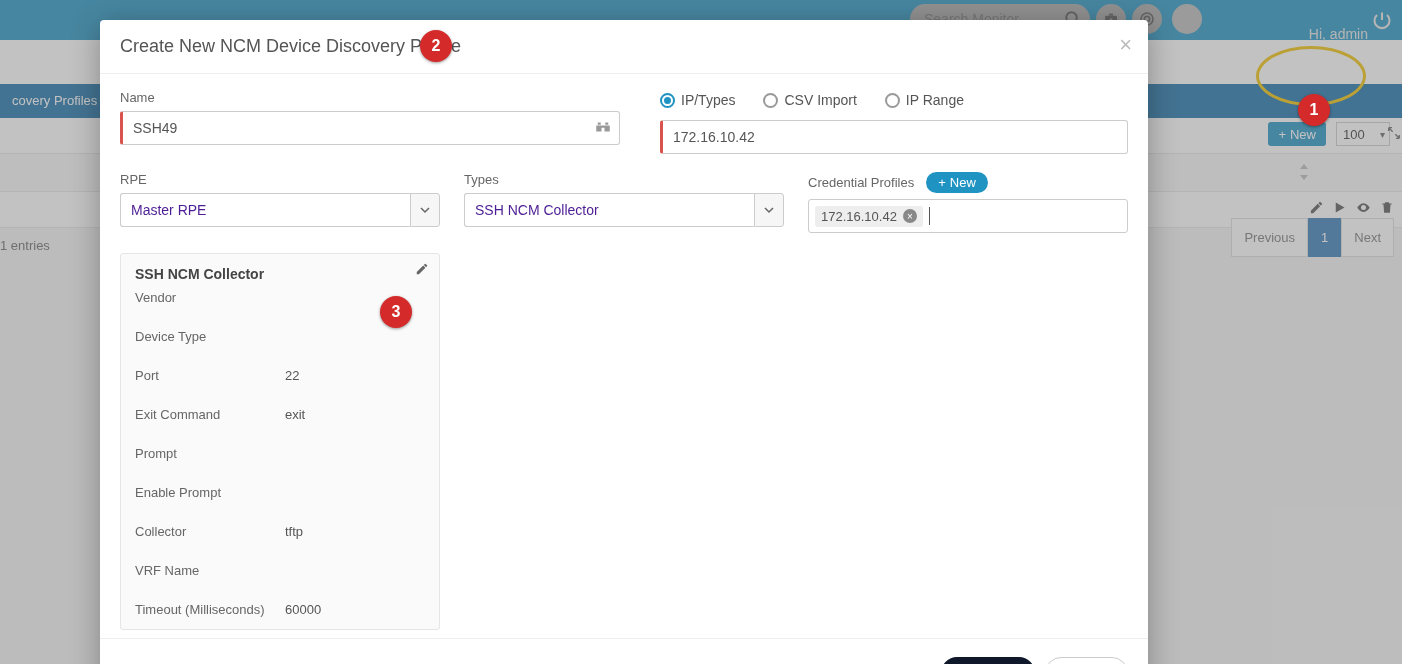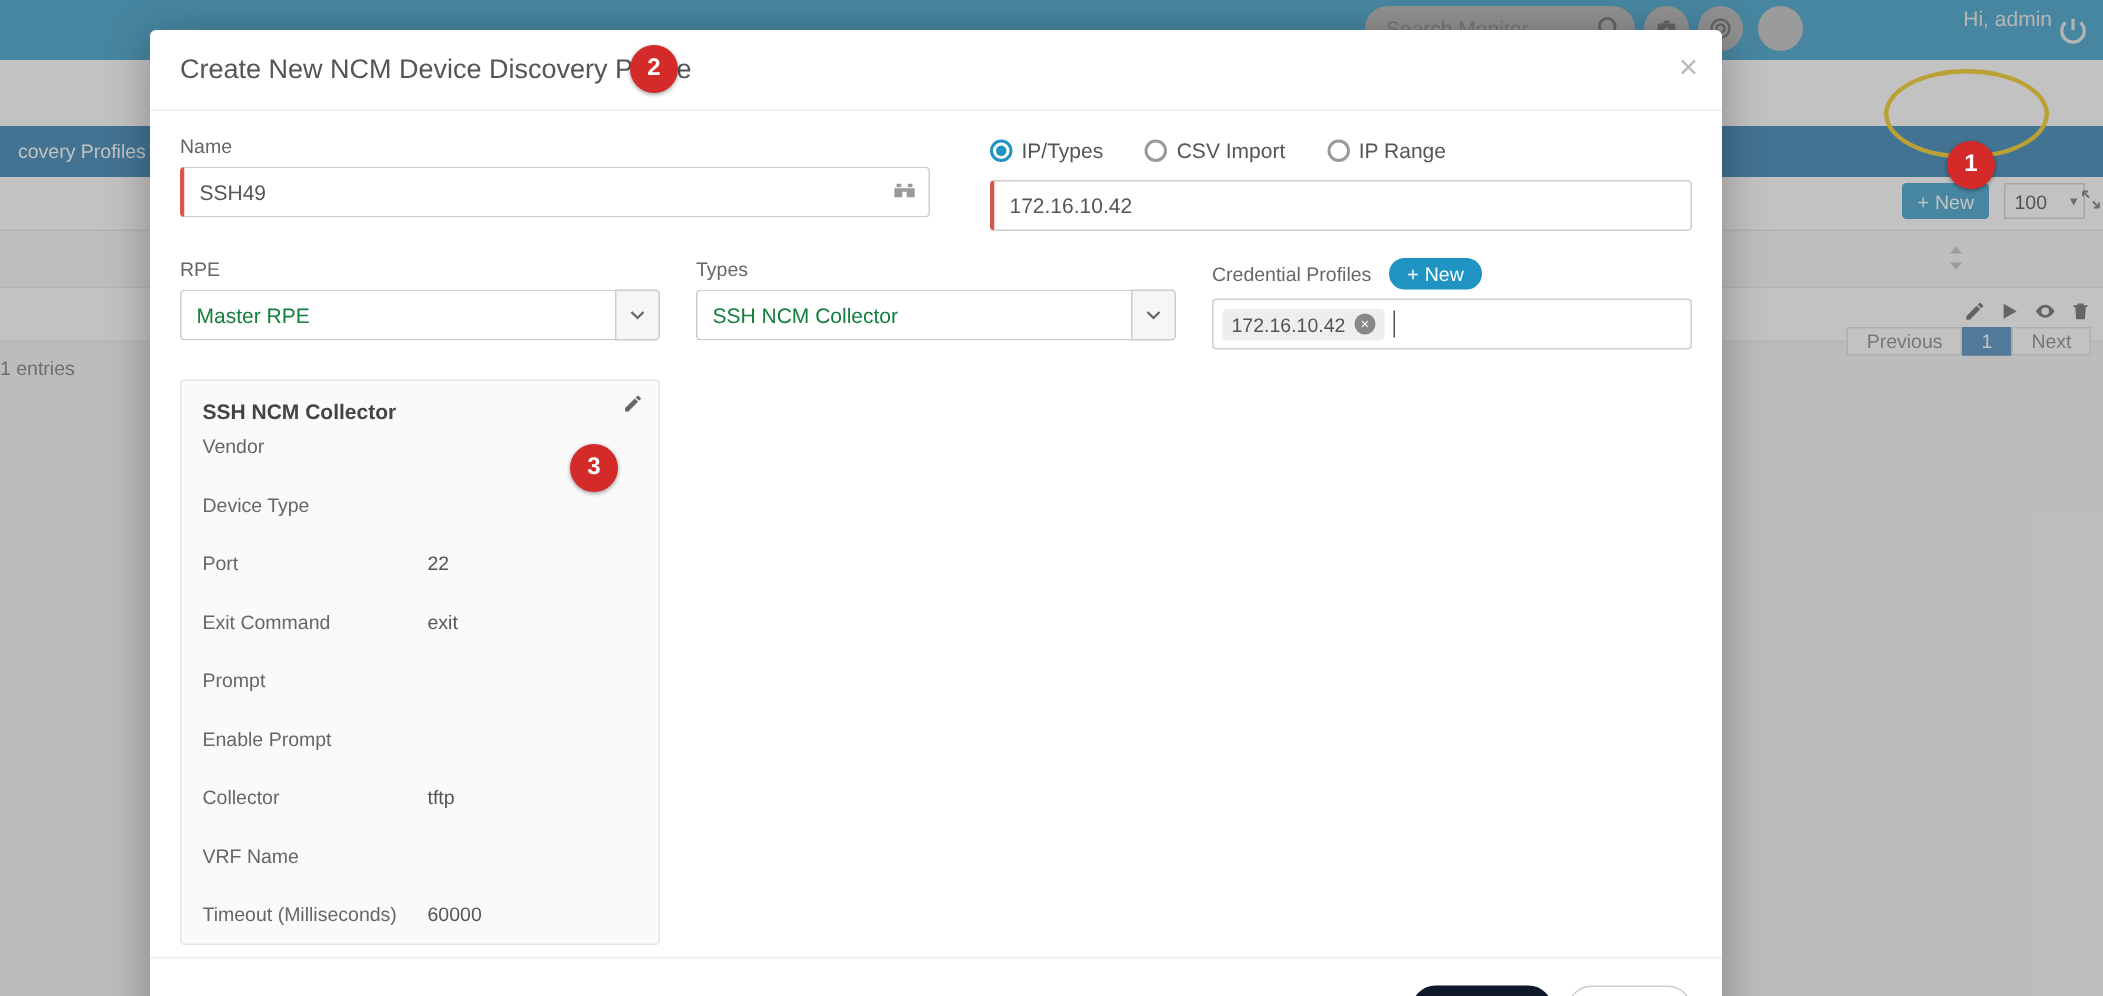--- a/index.html
+++ b/index.html
@@ -3,40 +3,40 @@
 <meta charset="utf-8">
 <style>
   html,body{margin:0;padding:0;font-family:"Helvetica Neue",Arial,sans-serif;font-size:14px;color:#333;background:#f5f5f5;width:1402px;height:664px;overflow:hidden;}
   *{box-sizing:border-box;}
   
   .page{position:relative;width:1402px;height:664px;}
   .topbar{height:40px;background:#1f93c2;position:relative;}
   .topbar .search-wrap{position:absolute;right:200px;top:4px;display:flex;align-items:center;gap:6px;}
   .topbar .search{width:180px;height:30px;border:none;border-radius:15px;background:#a7a7a7;color:#7f1d1d;padding:0 34px 0 14px;font-size:14px;}
   .topbar .circ{width:30px;height:30px;border-radius:50%;background:#a7a7a7;display:flex;align-items:center;justify-content:center;color:#444;}
-  .topbar .hi{position:absolute;right:34px;top:4px;color:#e6e6e6;font-size:14px;margin-left:32px;}
+  .topbar .hi{position:absolute;right:34px;top:26px;color:#e6e6e6;font-size:14px;margin-left:32px;}
   .topbar .power{position:absolute;right:6px;top:6px;width:28px;height:28px;display:flex;align-items:center;justify-content:center;}
   .topbar .avatar{width:30px;height:30px;border-radius:50%;background:#b8b8b8;margin-left:4px;}
   .topbar .search-icon{position:absolute;right:8px;top:50%;transform:translateY(-50%);}
   .subbar{height:44px;background:#fff;}
   .bluebar{height:34px;background:#186fa8;color:#fff;display:flex;align-items:center;padding-left:0;position:relative;}
   .bluebar .tab{padding:16px 12px;font-size:13px;line-height:34px;}
   .toolbar-row{height:36px;background:#fff;position:relative;border-bottom:1px solid #e5e5e5;}
   .toolbar-row .newbtn{position:absolute;right:76px;top:4px;height:24px;border-radius:3px;background:#1f93c2;color:#fff;font-size:13px;padding:0 10px;display:flex;align-items:center;gap:4px;border:none;}
   .toolbar-row .sel{position:absolute;right:12px;top:4px;height:24px;width:54px;border:1px solid #ccc;font-size:13px;padding:0 16px 0 6px;background:#fff;display:flex;align-items:center;}
   .toolbar-row .sel::after{content:"▾";position:absolute;right:4px;font-size:10px;color:#666;}
   .toolbar-row .refresh{position:absolute;right:48px;top:7px;color:#666;}
   .toolbar-row .expand{position:absolute;right:0px;top:7px;color:#666;}
   .gridhead{height:38px;background:#f7f7f7;border-bottom:1px solid #e5e5e5;position:relative;}
   .gridhead .sort{position:absolute;right:92px;top:10px;color:#999;font-size:12px;}
   .gridrow{height:36px;background:#fff;border-bottom:1px solid #e5e5e5;position:relative;}
   .gridrow .icons{position:absolute;right:8px;top:8px;display:flex;gap:8px;color:#555;}
   .entries{padding:10px 0 0 0;color:#666;font-size:13px;}
   .pager{position:absolute;right:8px;top:218px;display:flex;align-items:center;}
-  .pager .btn{border:1px solid #ddd;background:#fff;color:#777;font-size:13px;padding:1px 12px;text-align:center;}
+  .pager .btn{border:1px solid #ddd;background:#fff;color:#777;font-size:13px;padding:11px 12px;text-align:center;}
   .pager .btn.active{background:#337ab7;color:#fff;border-color:#337ab7;}
   
   .anno-ellipse{position:absolute;right:36px;top:46px;width:110px;height:60px;border:3px solid #f2c200;border-radius:50%;pointer-events:none;}
   
   .overlay{position:absolute;inset:0;background:rgba(120,120,120,0.45);}
   
   .modal{position:absolute;left:100px;top:20px;width:1048px;background:#fff;border-radius:4px;box-shadow:0 5px 30px rgba(0,0,0,0.3);}
   .modal-head{padding:16px 20px;border-bottom:1px solid #eee;display:flex;align-items:center;position:relative;}
   .modal-title{font-size:18px;color:#555;}
   .modal-close{position:absolute;right:16px;top:14px;color:#bbb;font-size:22px;cursor:pointer;line-height:1;}
@@ -52,21 +52,21 @@
   .radiogroup{display:flex;gap:28px;align-items:center;margin-bottom:10px;height:20px;}
   .radio{display:flex;align-items:center;gap:6px;font-size:14px;color:#555;}
   .radio .dot{width:15px;height:15px;border-radius:50%;border:2px solid #1f93c2;display:inline-flex;align-items:center;justify-content:center;}
   .radio .dot.off{border-color:#999;}
   .radio .dot .inner{width:7px;height:7px;border-radius:50%;background:#1f93c2;}
   .row2{display:flex;gap:24px;margin-top:18px;}
   .col-rpe{flex:0 0 320px;}
   .col-types{flex:0 0 320px;}
   .col-cred{flex:1;}
   .select{display:flex;}
-  .select .val{flex:1;height:34px;border:1px solid #ccc;border-right:none;border-radius:3px 0 0 3px;padding:0 10px;display:flex;align-items:center;color:#15803d;font-size:14px;}
+  .select .val{flex:1;height:34px;border:1px solid #ccc;border-right:none;border-radius:3px 0 0 3px;padding:0 10px;display:flex;align-items:center;color:#4c1d95;font-size:14px;}
   .select .caret{width:30px;height:34px;border:1px solid #ccc;border-radius:0 3px 3px 0;background:#f6f6f6;display:flex;align-items:center;justify-content:center;color:#666;}
   .cred-lbl-row{display:flex;align-items:center;gap:12px;margin-bottom:6px;}
   .pill-new{background:#1f93c2;color:#fff;border:none;border-radius:12px;padding:3px 12px;font-size:13px;display:inline-flex;align-items:center;gap:4px;}
   .cred-box{height:34px;border:1px solid #ccc;border-radius:3px;display:flex;align-items:center;padding:0 6px;gap:6px;}
   .tag{background:#eee;border-radius:3px;padding:3px 6px;font-size:13px;color:#555;display:flex;align-items:center;gap:6px;}
   .tag .x{width:14px;height:14px;border-radius:50%;background:#888;color:#fff;font-size:10px;display:flex;align-items:center;justify-content:center;}
   .cred-cursor{width:1px;height:18px;background:#555;}
   
   .card{margin-top:26px;width:320px;border:1px solid #e5e5e5;border-radius:3px;background:#fafafa;padding:12px 14px;position:relative;}
   .card-title{font-weight:bold;color:#444;margin-bottom:8px;font-size:14px;}

